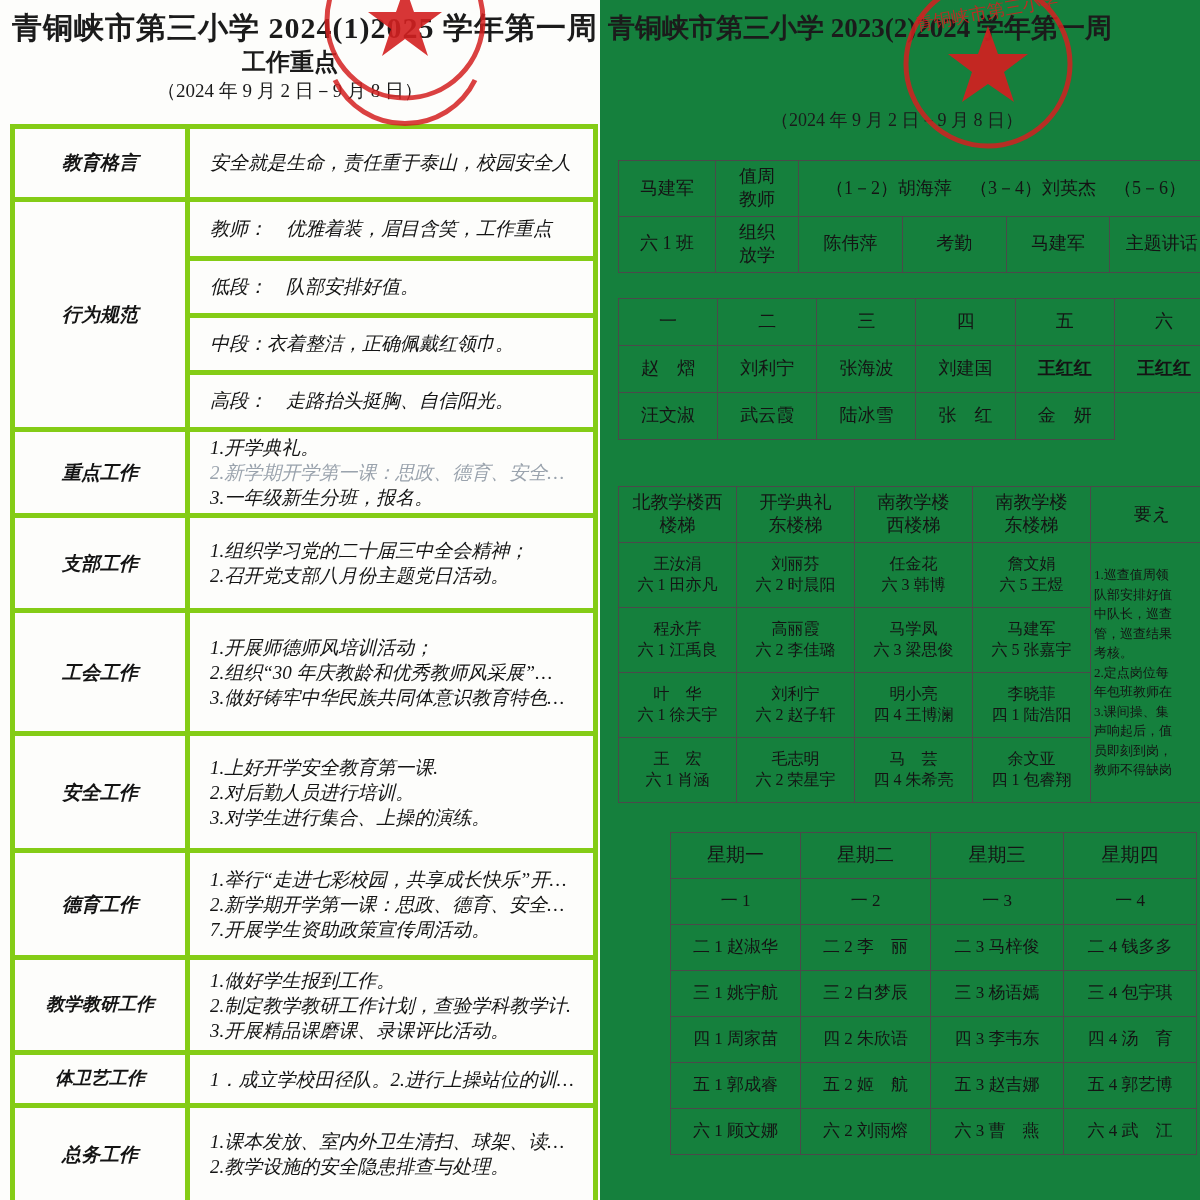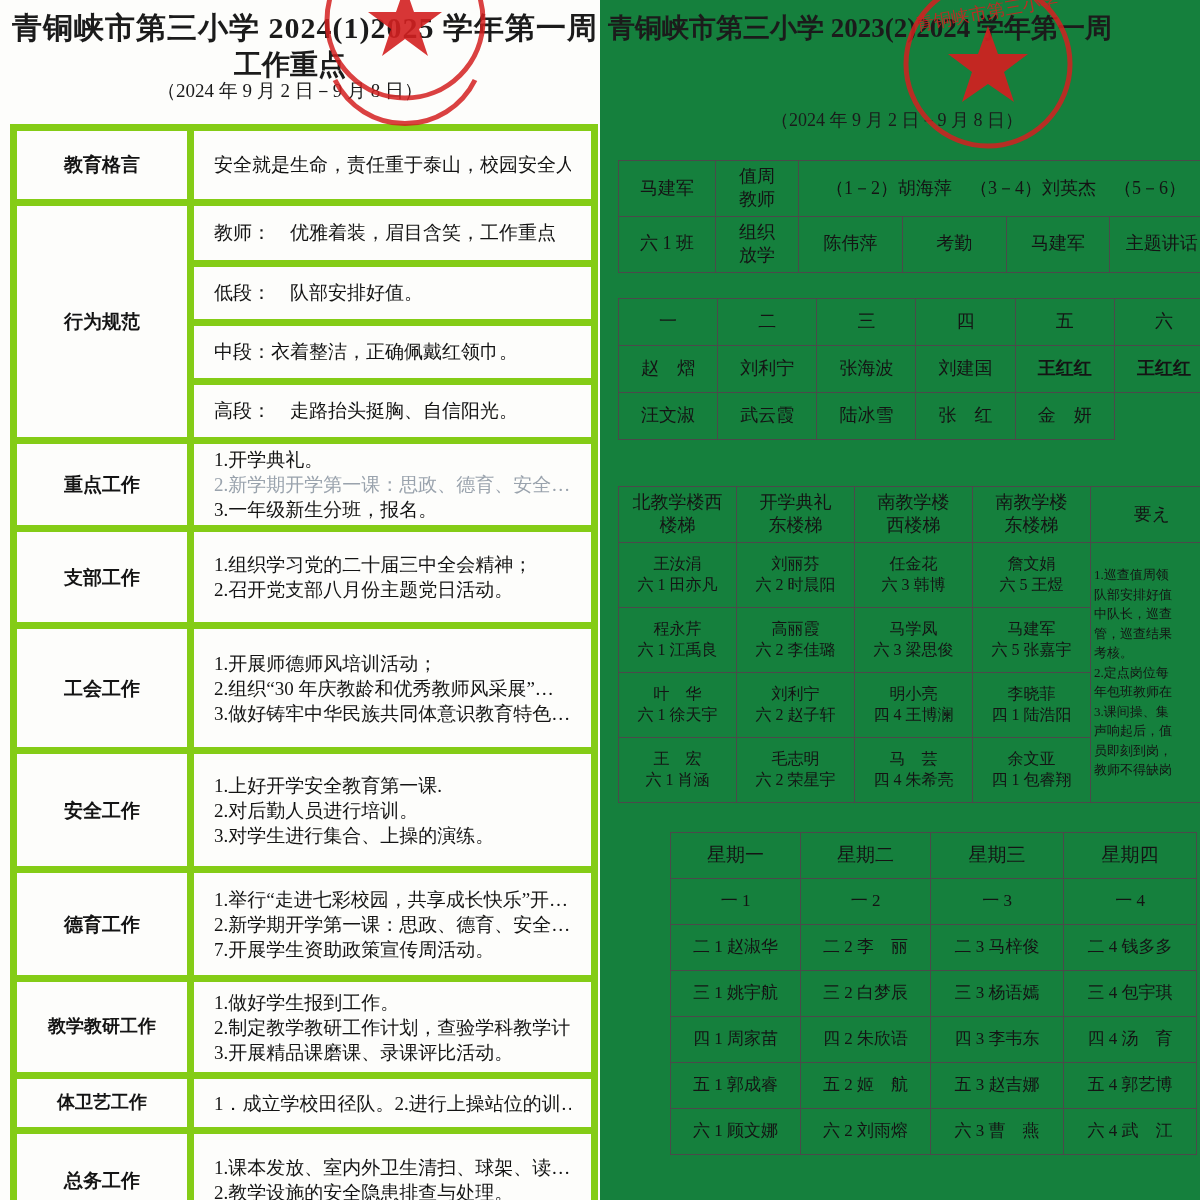--- a/index.html
+++ b/index.html
@@ -15,37 +15,38 @@
   .col-right{width:600px;height:1200px;position:relative;overflow:hidden;background:#15803d;}
 
   
   .l-title{
     position:absolute;left:12px;top:8px;width:600px;
     font-size:30px;font-weight:bold;letter-spacing:1px;
     color:#1b1b1b;white-space:nowrap;
   }
   .l-subtitle{
     position:absolute;left:0;top:46px;width:580px;text-align:center;
-    font-size:28px;font-weight:bold;color:#1b1b1b;
+    font-size:24px;font-weight:bold;color:#1b1b1b;
   }
   .l-date{
     position:absolute;left:0;top:78px;width:580px;text-align:center;
     font-size:19px;color:#1b1b1b;
   }
   table.ltab{
     position:absolute;left:10px;top:124px;width:588px;
     border-collapse:collapse;table-layout:fixed;
   }
   table.ltab td{
-    border:7px solid #84cc16;
+    border:5px solid #84cc16;
     vertical-align:middle;
     padding:3px 20px;
     font-size:19px;
     color:#141414;
     line-height:1.32;
+    font-style:italic;
   }
   td.lbl{
     width:130px;font-weight:bold;font-size:21px;text-align:center;
   }
   td.lbl.sm{font-size:18px;}
   .lines div{white-space:nowrap;overflow:hidden;}
   .faint{color:#9aa3ad;}
 
   
   .r-title{

